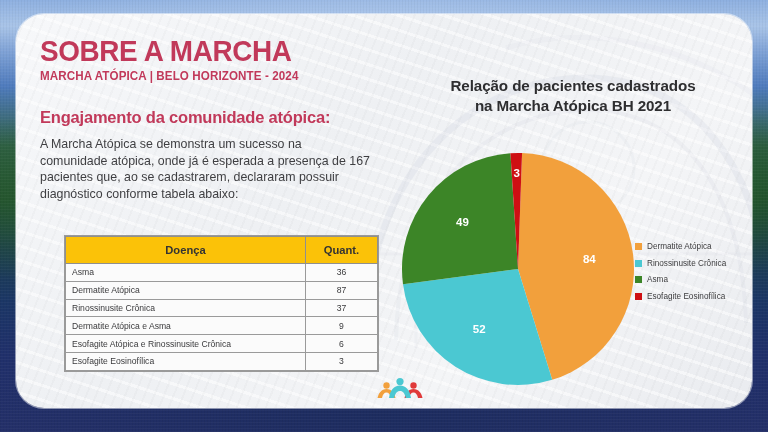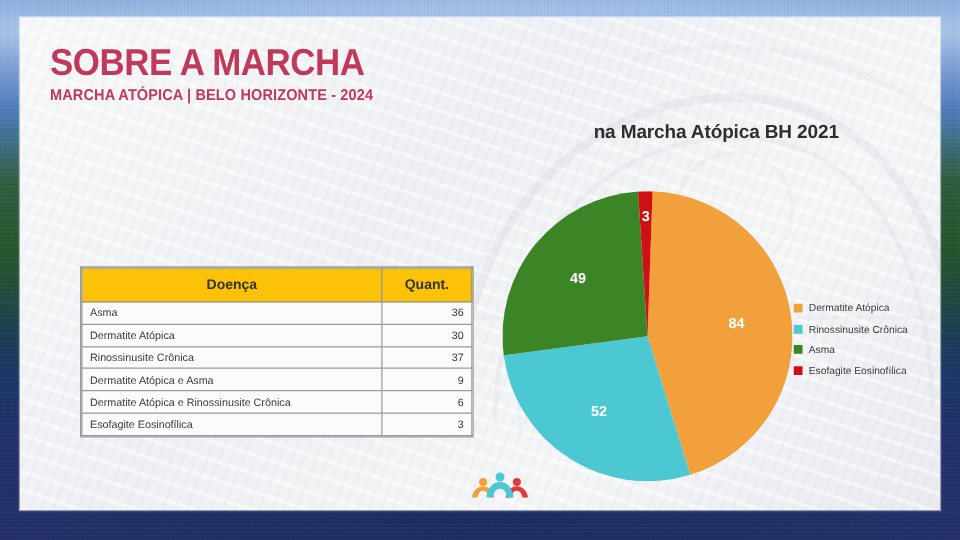--- a/index.html
+++ b/index.html
@@ -37,20 +37,21 @@
   }
 
   
   #panel{
     position:absolute;
     left:16px; top:14px; right:16px; bottom:24px;
     background:
       linear-gradient(135deg,#f7f8fa 0%, #eef0f3 40%, #f4f5f7 70%, #e9ebef 100%);
     box-shadow:0 0 0 1px rgba(255,255,255,.5);
     overflow:hidden;
+    border-radius:28px;
   }
   
   #watermark{
     position:absolute;
     left:340px; top:4px; width:420px; height:330px;
     opacity:.22;
     pointer-events:none;
   }
   #paper-texture{
     position:absolute; inset:0;
@@ -94,21 +95,21 @@
   #body-text{
     margin-top:9px;
     font-size:12.4px;
     line-height:1.33;
     color:#3f3f42;
     width:330px;
   }
 
   
   #data-table{
-    position:absolute; left:49px; top:200px;
+    position:absolute; left:49px; top:222px;
     width:313px;
     border-collapse:collapse;
     font-size:8.6px;
     color:#3a3a3c;
     background:#fdfdfd;
     box-shadow:0 0 0 1px #9a9a9a;
   }
   #data-table th{
     background:#FBC208;
     color:#333;
@@ -116,21 +117,21 @@
     font-weight:bold;
     padding:7px 4px;
     border:1px solid #8f8f8f;
     text-align:center;
   }
   #data-table td{
     border:1px solid #9a9a9a;
     padding:3.4px 6px;
     background:#fbfbfb;
   }
-  #data-table td.qty{ text-align:right; width:72px; }
+  #data-table td.qty{ text-align:center; width:72px; }
 
   
   #chart-title{
     position:absolute; left:392px; top:62px; width:330px;
     text-align:center;
     font-size:15.2px;
     font-weight:bold;
     color:#2e2e30;
     line-height:1.33;
     letter-spacing:-0.1px;
@@ -177,59 +178,61 @@
     <path d="M40 322 C 42 170, 135 92, 232 92 C 322 92, 386 165, 390 305" stroke="#b3bbcc" stroke-width="4" fill="none" opacity=".5"></path>
     <path d="M0 236 L 420 236" stroke="#aab3c6" stroke-width="3" opacity=".35"></path>
     <path d="M60 236 L 60 330 M110 244 L110 330 M160 248 L160 330" stroke="#aeb7c9" stroke-width="3" opacity=".4"></path>
     <path d="M150 30 C 230 6, 330 24, 408 84" stroke="#b6bdcd" stroke-width="5" fill="none" opacity=".35"></path>
     <circle cx="232" cy="150" r="46" stroke="#b0b8ca" stroke-width="3" fill="none" opacity=".3"></circle>
   </svg>
 
   <div id="left-col">
     <div id="heading-main">SOBRE A MARCHA</div>
     <div id="heading-sub">MARCHA ATÓPICA  |  BELO HORIZONTE - 2024</div>
+    <div id="section-title">Engajamento da comunidade atópica:</div>
+    <div id="body-text">A Marcha Atópica se demonstra um sucesso na comunidade atópica, onde já é esperada a presença de 167 pacientes que, ao se cadastrarem, declararam possuir diagnóstico conforme tabela abaixo:</div>
   </div>
 
   <table id="data-table">
     <thead>
       <tr>
         <th>Doença</th>
         <th>Quant.</th>
       </tr>
     </thead>
     <tbody id="table-body">
         <tr>
           <td>Asma</td>
           <td class="qty">36</td>
         </tr>
         <tr>
           <td>Dermatite Atópica</td>
-          <td class="qty">30</td>
+          <td class="qty">87</td>
         </tr>
         <tr>
           <td>Rinossinusite Crônica</td>
           <td class="qty">37</td>
         </tr>
         <tr>
           <td>Dermatite Atópica e Asma</td>
           <td class="qty">9</td>
         </tr>
         <tr>
-          <td>Dermatite Atópica e Rinossinusite Crônica</td>
+          <td>Esofagite Atópica e Rinossinusite Crônica</td>
           <td class="qty">6</td>
         </tr>
         <tr>
           <td>Esofagite Eosinofílica</td>
           <td class="qty">3</td>
         </tr>
       </tbody>
   </table>
 
   <div id="chart-title">
-    <br>
+    <span>Relação de pacientes cadastrados</span><br>
     <span>na Marcha Atópica BH 2021</span>
   </div>
 
   <div id="pie-wrap">
     <svg id="pie-svg" viewBox="0 0 232 232">
       <g id="pie-slices">
           <path d="M 116 116 L 120.05 0.07 A 116 116 0 0 1 150.20 226.84 Z" fill="#F2A03C"></path>
           <path d="M 116 116 L 150.20 226.84 A 116 116 0 0 1 1.01 131.29 Z" fill="#4BC8D2"></path>
           <path d="M 116 116 L 1.01 131.29 A 116 116 0 0 1 108.42 0.25 Z" fill="#3C8527"></path>
           <path d="M 116 116 L 108.42 0.25 A 116 116 0 0 1 120.05 0.07 Z" fill="#CE0F13"></path>

